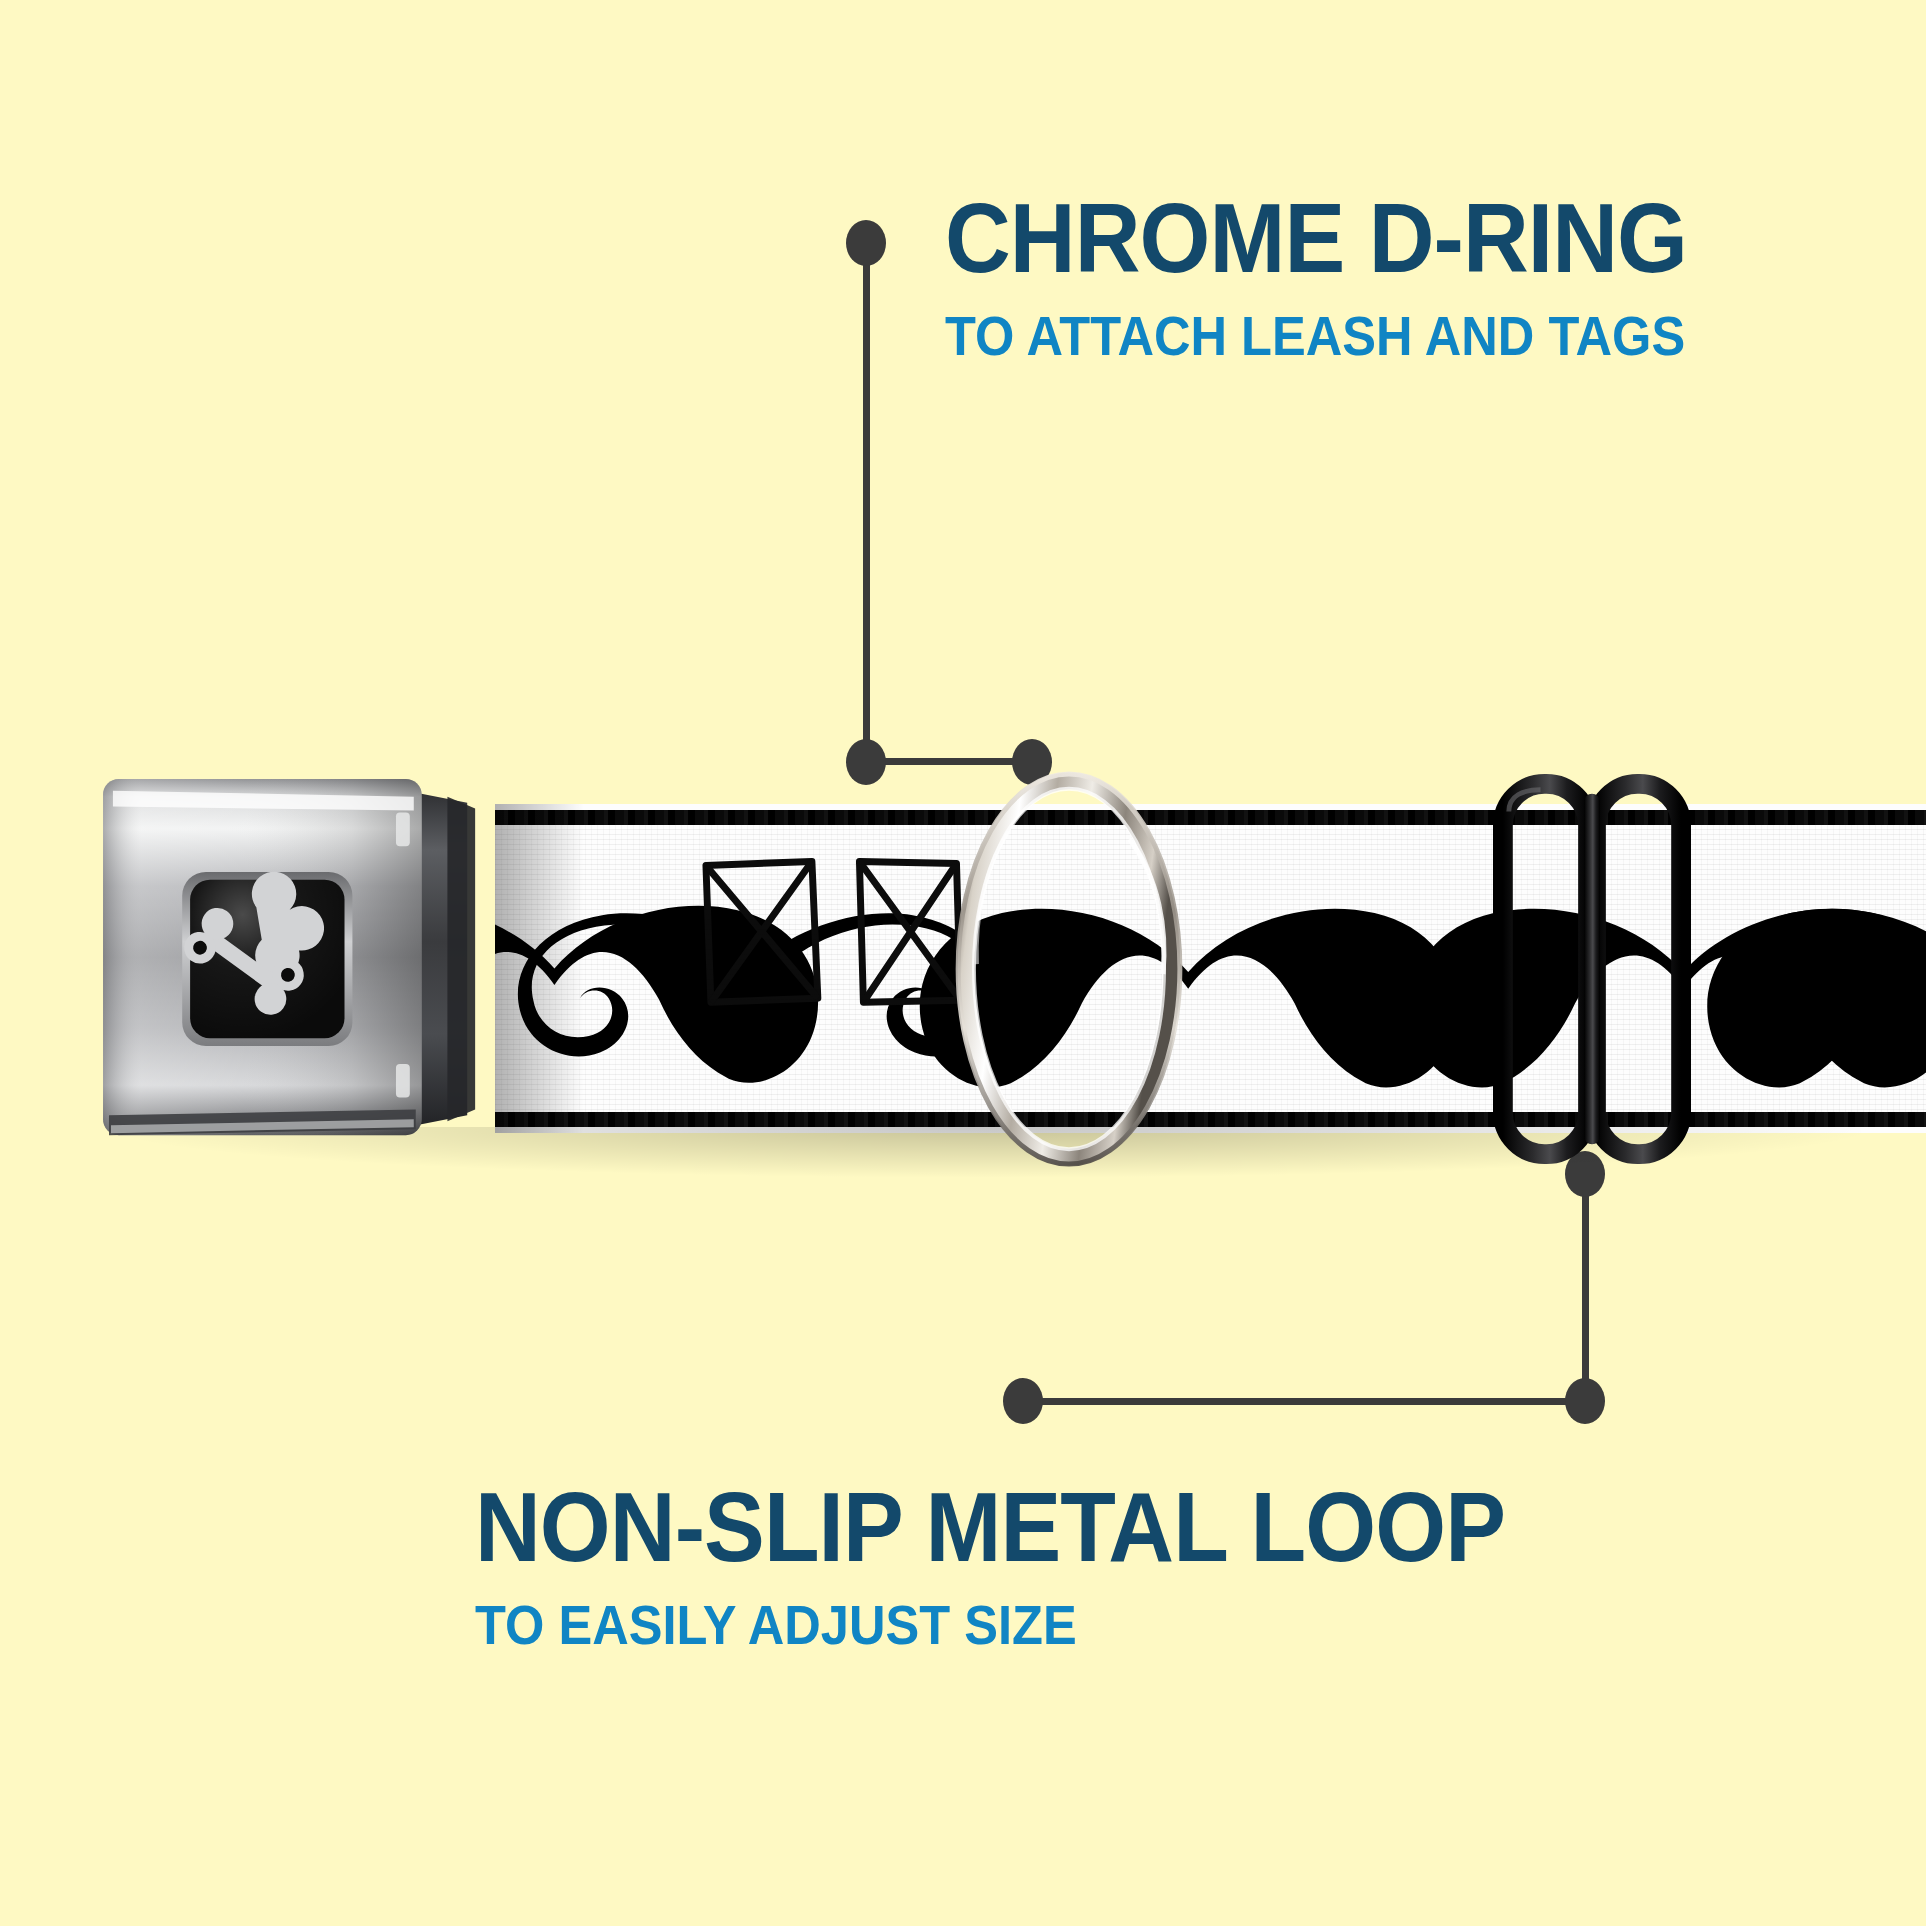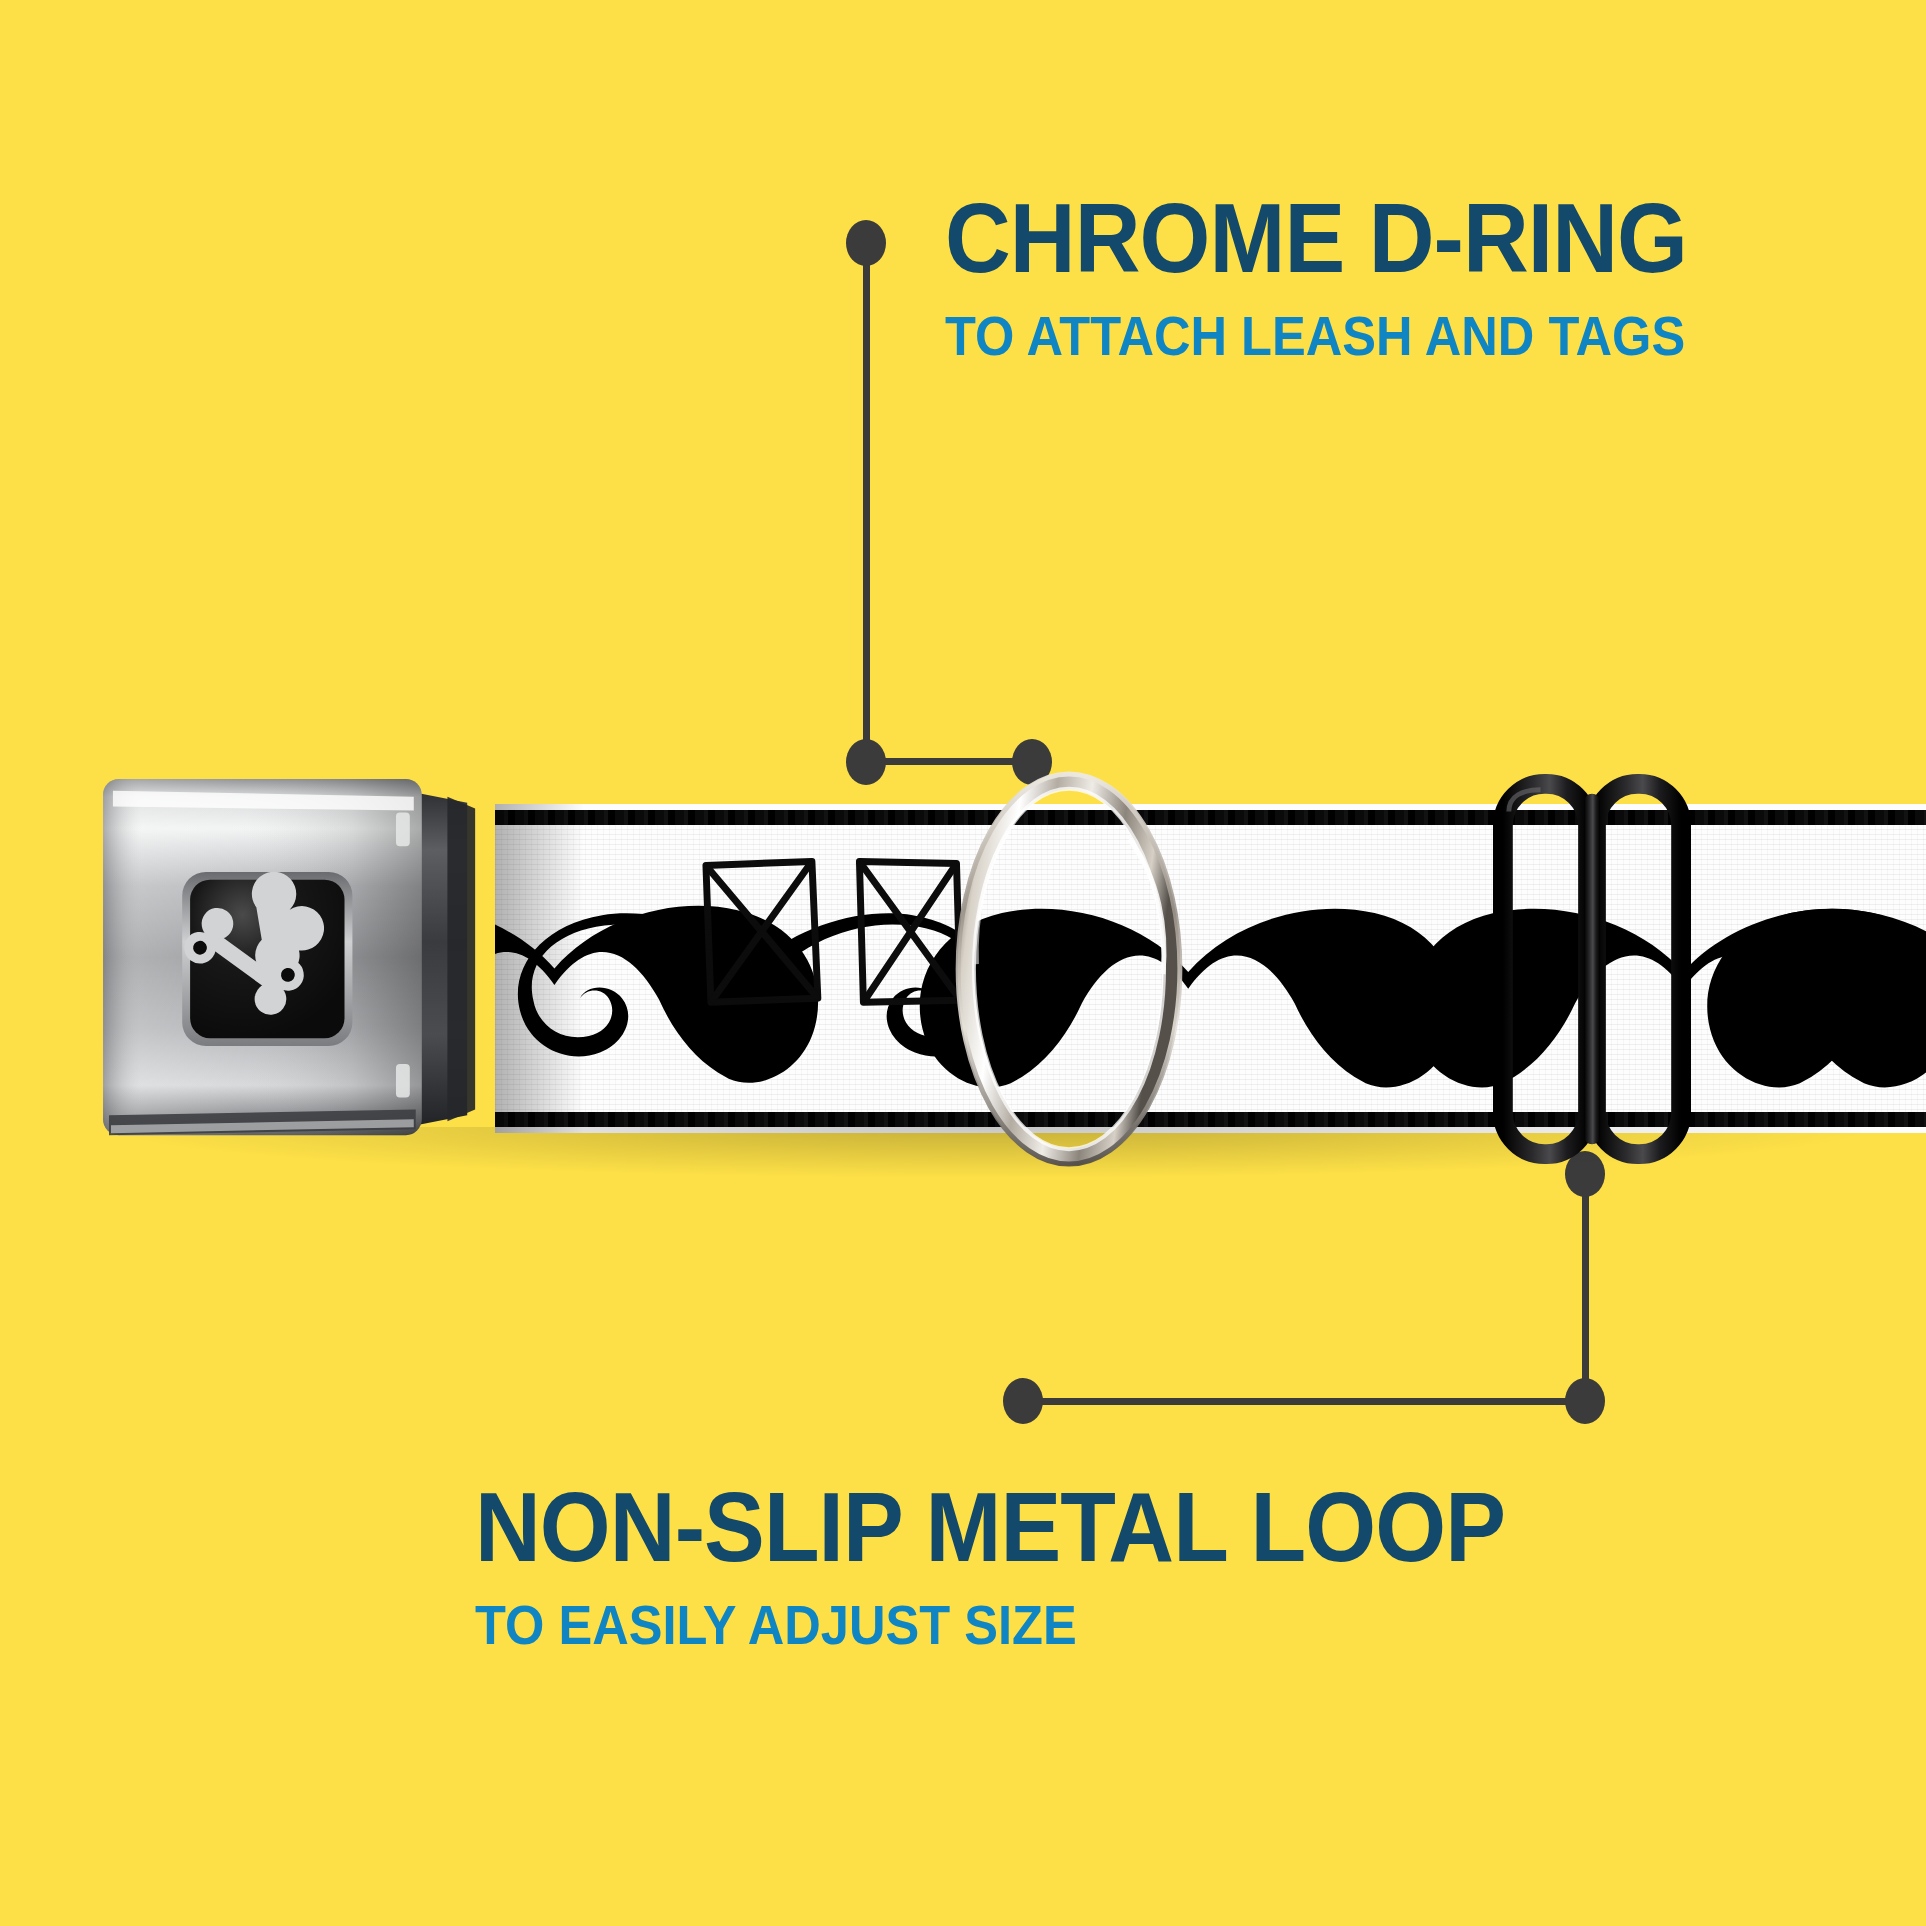--- a/index.html
+++ b/index.html
@@ -10,21 +10,21 @@
     height: 1927px;
     background: #ffffff;
     font-family: "Liberation Sans", sans-serif;
     overflow: hidden;
   }
 
   #stage {
     position: relative;
     width: 1927px;
     height: 1927px;
-    background: #fde047;
+    background: #fef9c3;
   }
 
   
   .callout-title {
     position: absolute;
     font-family: "Liberation Sans", sans-serif;
     font-weight: bold;
     font-size: 99px;
     letter-spacing: -1px;
     line-height: 1.0;

